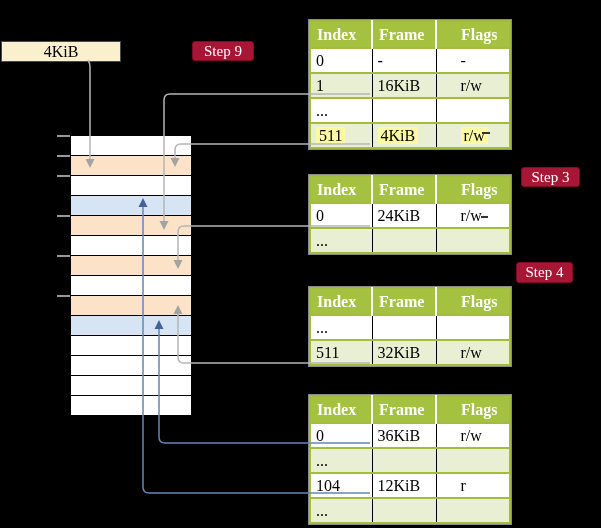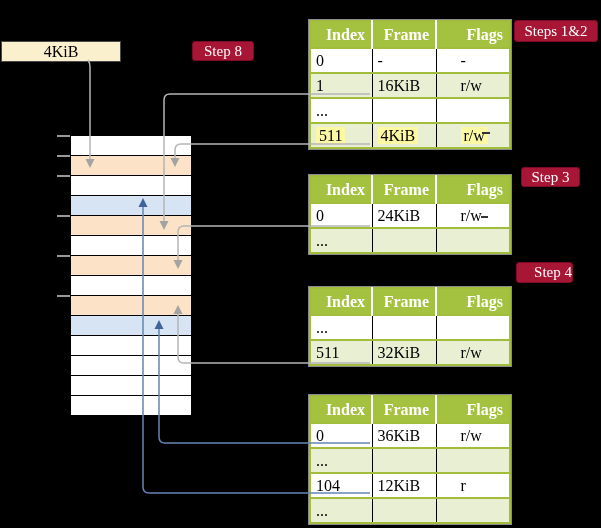--- a/index.html
+++ b/index.html
@@ -16,39 +16,39 @@
   }
   
   .step{
     position:absolute;background:var(--label_red_bg);
     border:1px solid var(--label_red_border);border-radius:3px;
     color:#fff;font-size:15px;text-align:center;white-space:nowrap;
   }
   #step-0   {left:192px;top:41px;width:60px;height:18px;line-height:18px;}
   #steps-1-2{left:514px;top:20px;width:82px;height:20px;line-height:20px;}
   #step-3   {left:521px;top:167px;width:57px;height:18px;line-height:18px;}
-  #step-4   {left:516px;top:262px;width:55px;height:19px;line-height:19px;text-align:right;}
+  #step-4   {left:516px;top:262px;width:55px;height:19px;line-height:19px;}
   
   #memory{
     position:absolute;left:70px;top:135px;width:120px;
     border:1px solid #000;border-bottom:none;background:#fff;
   }
   .mem-row{height:19px;border-bottom:1px solid #000;}
   .mem-white{background:var(--memory_white);}
   .mem-orange{background:var(--memory_orange);}
   .mem-blue{background:var(--memory_blue);}
   .tick{position:absolute;left:57px;width:13px;height:2px;background:var(--tick_gray);}
   
   .ptable{position:absolute;left:309px;}
   #table-0{top:20px;} #table-1{top:175px;} #table-2{top:287px;} #table-3{top:395px;}
   table.pt{border-collapse:collapse;background:#fff;outline:1px solid #8a8a8a;
            border:2px solid var(--table_border_green);}
   table.pt th{
     background:var(--table_header_bg);color:#fff;font-weight:bold;font-size:16px;
-    height:25px;padding:0 6px;text-align:right;border-right:2px solid #fff;
+    height:25px;padding:0 6px;text-align:left;border-right:2px solid #fff;
   }
   table.pt th:last-child{border-right:none;}
   table.pt td{
     font-size:16px;color:#000;height:23px;padding:0 5px;
     border-top:2px solid var(--table_border_green);
     border-right:1px solid #000;vertical-align:middle;
   }
   table.pt td:last-child{border-right:none;}
   table.pt .c0{width:48px;} table.pt .c1{width:50px;} table.pt .c2{width:42px;padding-left:24px;}
   table.pt tr.shaded td{background:var(--table_row_green);}
@@ -56,22 +56,21 @@
   
   #arrows{position:absolute;left:0;top:0;pointer-events:none;}
 </style>
 </head>
 <body>
 
 <div id="canvas">
 
   <div id="frame-label">4KiB</div>
 
-  <div class="step" id="step-0">Step 8</div>
-  <div class="step" id="steps-1-2">Steps 1&amp;2</div>
+  <div class="step" id="step-0">Step 9</div>
   <div class="step" id="step-3">Step 3</div>
   <div class="step" id="step-4">Step 4</div>
 
   <div id="memory">
       <div class="mem-row mem-white"></div>
       <div class="mem-row mem-orange"></div>
       <div class="mem-row mem-white"></div>
       <div class="mem-row mem-blue"></div>
       <div class="mem-row mem-orange"></div>
       <div class="mem-row mem-white"></div>

